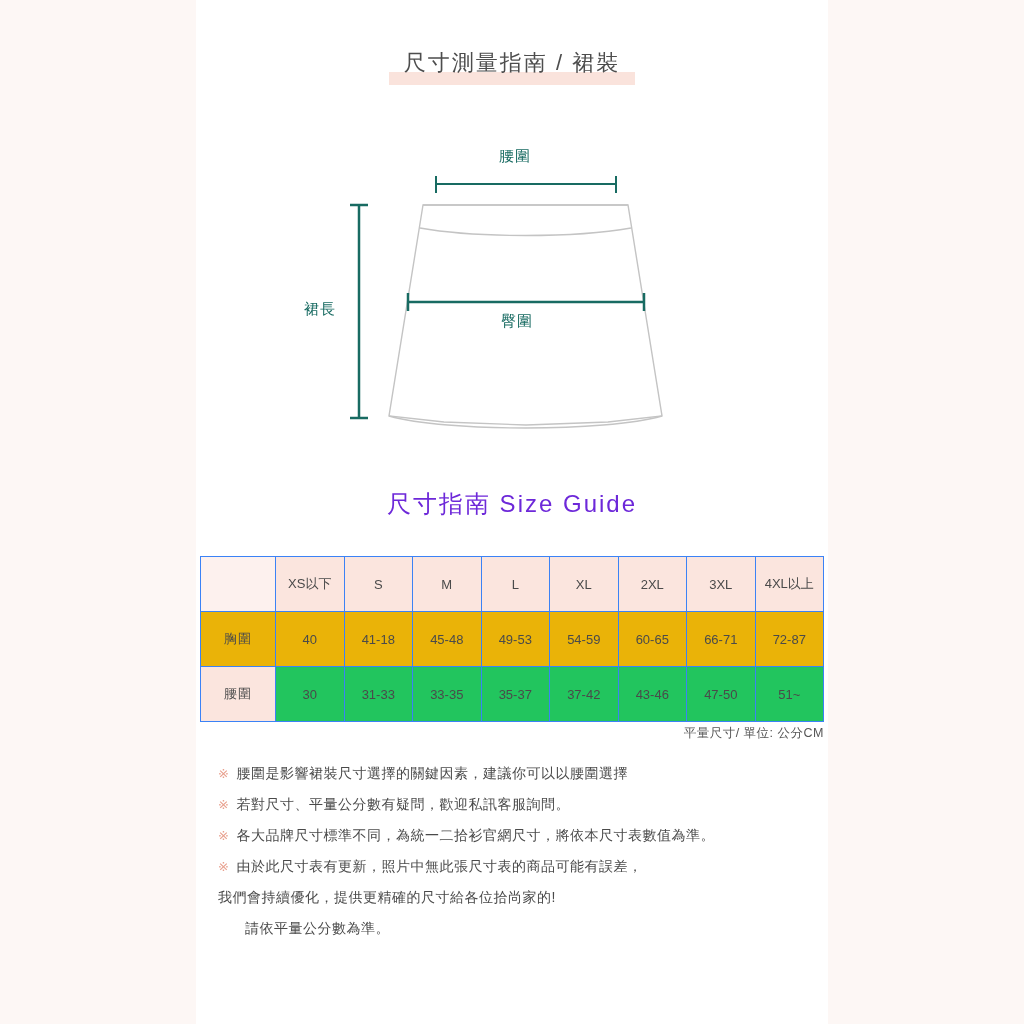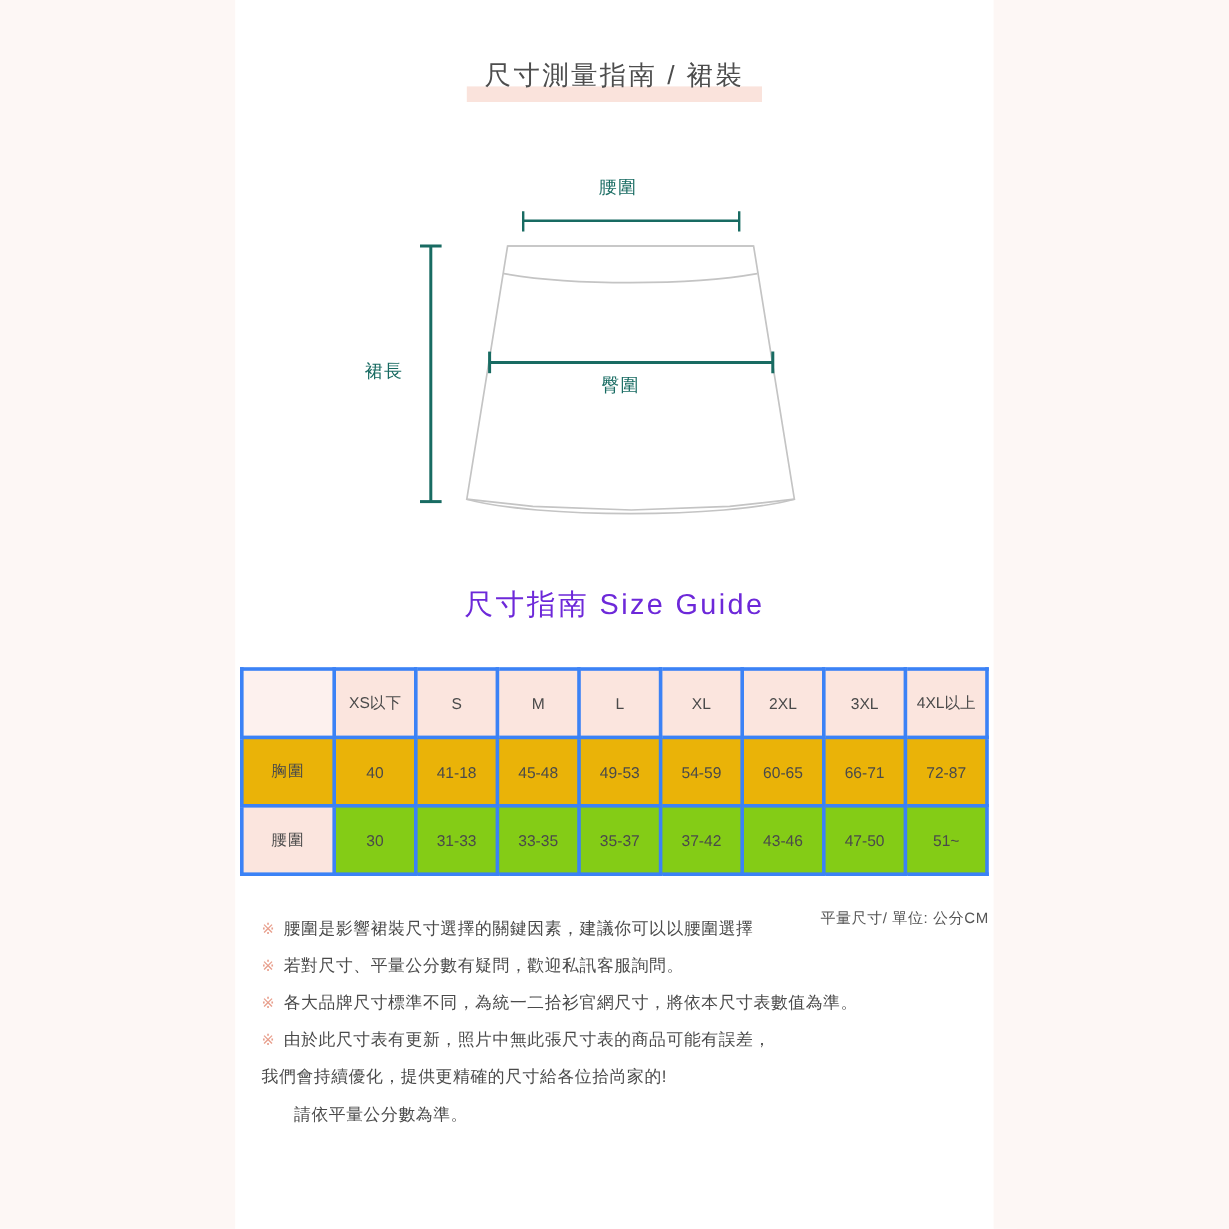--- a/index.html
+++ b/index.html
@@ -110,47 +110,46 @@
     border-collapse: collapse;
     width: 624px;
     table-layout: fixed;
   }
   table.size-table td, table.size-table th {
     text-align: center;
     font-weight: normal;
     font-size: 13px;
     color: #4a4a4a;
     height: 54px;
-    border: 3px solid #3b82f6;
+    border: 1px solid #3b82f6;
     padding: 0;
   }
   table.size-table thead td {
     background: #fbe5de;
     font-size: 13px;
     color: #4a4a4a;
   }
-  table.size-table tbody tr.row-alt td { background: #84cc16; }
+  table.size-table tbody tr.row-alt td { background: #22c55e; }
   table.size-table tbody tr.row-plain td { background: #eab308; }
   table.size-table td.rowhead {
     background: #fdf1ee;
     width: 74px;
     letter-spacing: 1px;
   }
   table.size-table tbody tr.row-alt td.rowhead { background: #fbe5de; }
 
   .table-note {
     position: absolute;
     left: 4px;
     top: 725px;
     width: 624px;
     text-align: right;
     font-size: 12.5px;
     color: #555;
     letter-spacing: 0.5px;
-    margin-top: 32px;
   }
 
   
   .notes {
     position: absolute;
     left: 22px;
     top: 758px;
     width: 610px;
   }
   .note-line {

